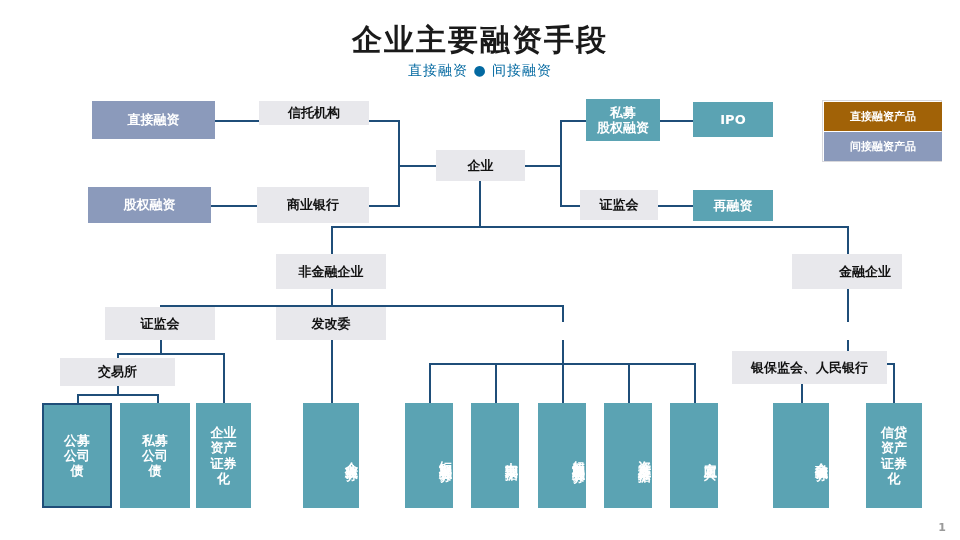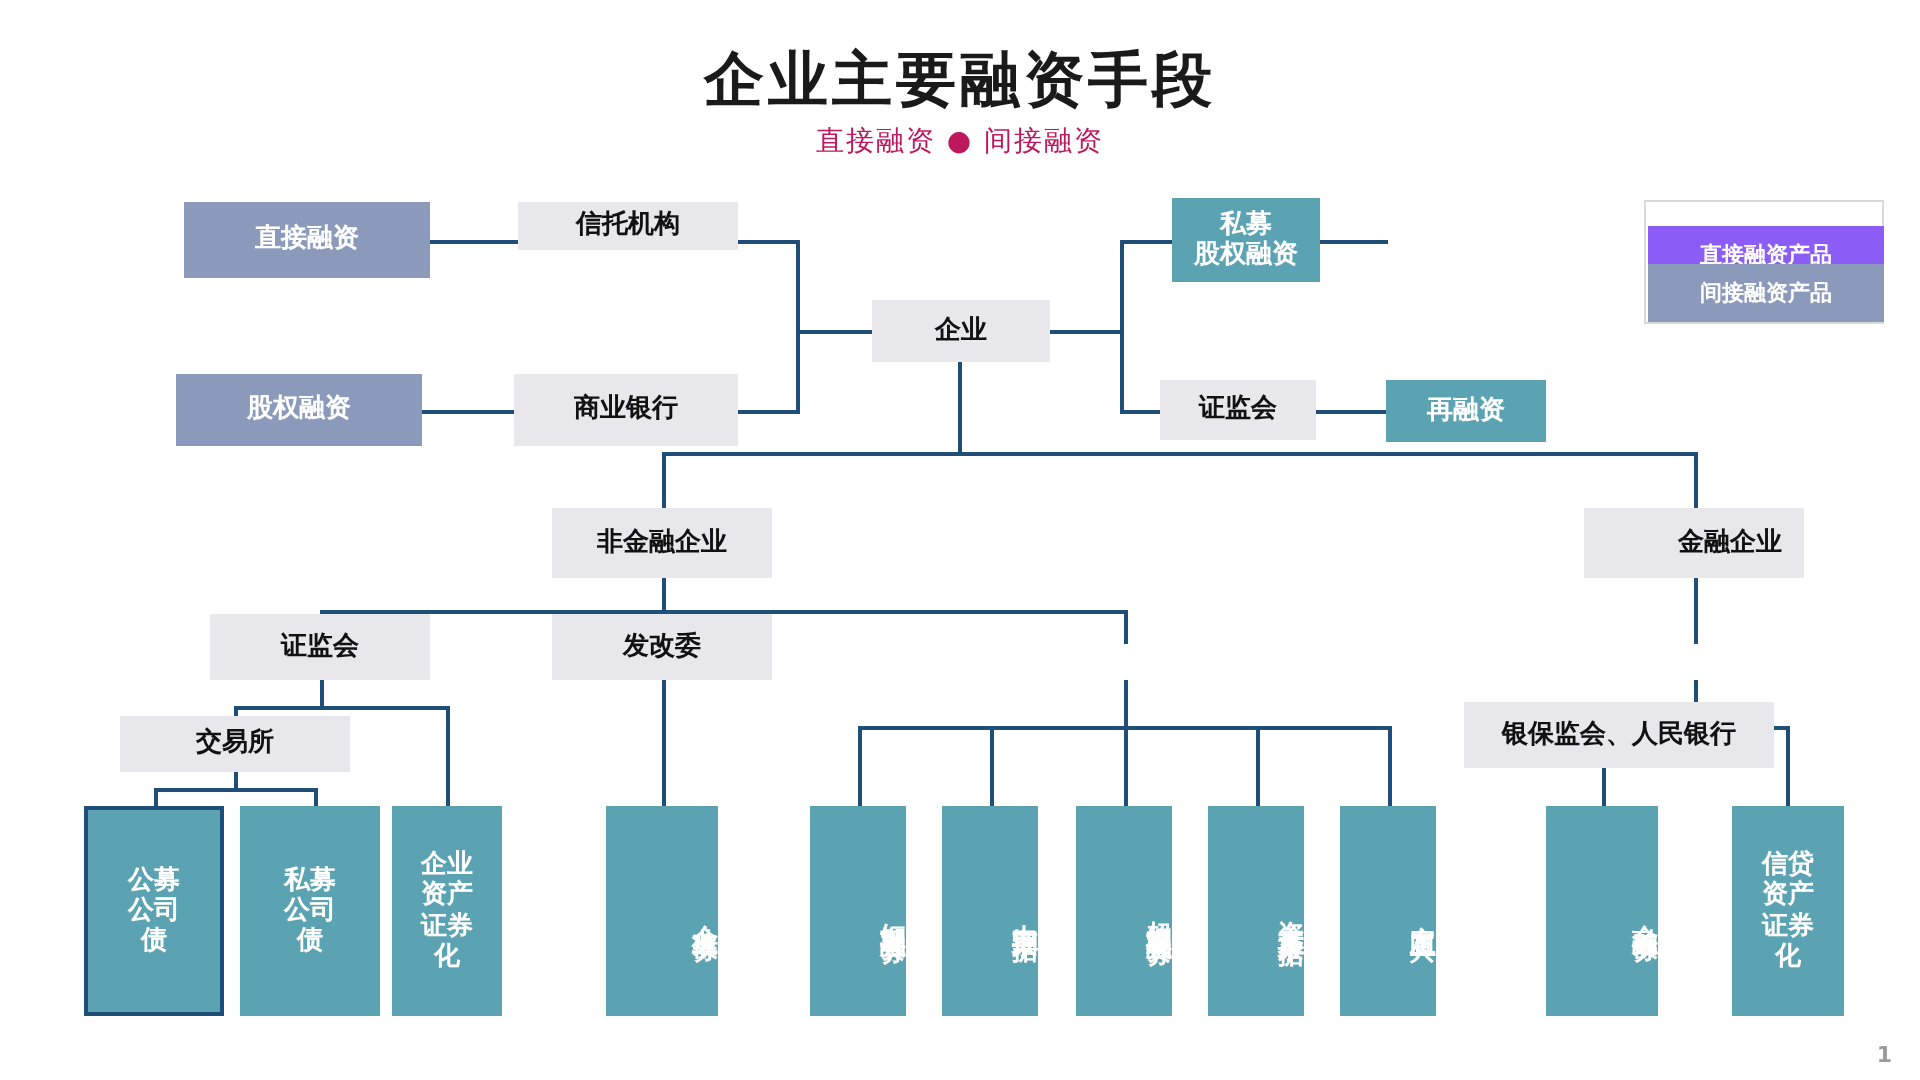--- a/index.html
+++ b/index.html
@@ -15,21 +15,21 @@
   
   .title{
     position:absolute;left:0;top:20px;width:960px;
     text-align:center;
     font-size:30px;font-weight:bold;color:#1a1a1a;
     letter-spacing:2px;
   }
   .subtitle{
     position:absolute;left:0;top:62px;width:960px;
     text-align:center;
-    font-size:14px;color:#be185d;letter-spacing:1px;
+    font-size:14px;color:#0369a1;letter-spacing:1px;
   }
 
   
   .node{
     position:absolute;
     box-sizing:border-box;
     display:flex;align-items:center;justify-content:center;
     text-align:center;
     line-height:1.18;
     font-size:13px;
@@ -58,21 +58,21 @@
   
   .legend{
     position:absolute;left:822px;top:100px;width:120px;height:62px;
     border:1px solid #d8d8dc;box-sizing:border-box;z-index:6;background:#fff;
   }
   .legend-row{
     position:absolute;left:1px;width:118px;height:29px;
     display:flex;align-items:center;justify-content:center;
     font-size:11px;font-weight:bold;color:#ffffff;
   }
-  .legend-row.a{top:12px;background:#8b5cf6;}
+  .legend-row.a{top:1px;background:#a16207;}
   .legend-row.b{top:31px;background:#8b9abb;align-items:center;}
 
   .pagenum{
     position:absolute;right:14px;bottom:6px;
     font-size:11px;color:#9a9a9a;font-weight:bold;
   }
 </style>
 </head>
 <body>
 
@@ -158,20 +158,23 @@
 
   <div class="node gray" style="left:436px;top:150px;width:89px;height:31px;">
     <span>企业</span>
   </div>
 
   <div class="node teal" style="left:586px;top:99px;width:74px;height:42px;white-space:pre-line;">
     <span>私募
 股权融资</span>
   </div>
 
+  <div class="node teal" style="left:693px;top:102px;width:80px;height:35px;">
+    <span>IPO</span>
+  </div>
 
   <div class="node gray" style="left:580px;top:190px;width:78px;height:30px;">
     <span>证监会</span>
   </div>
 
   <div class="node teal" style="left:693px;top:190px;width:80px;height:31px;">
     <span>再融资</span>
   </div>
 
   <div class="node gray" style="left:276px;top:254px;width:110px;height:35px;">

